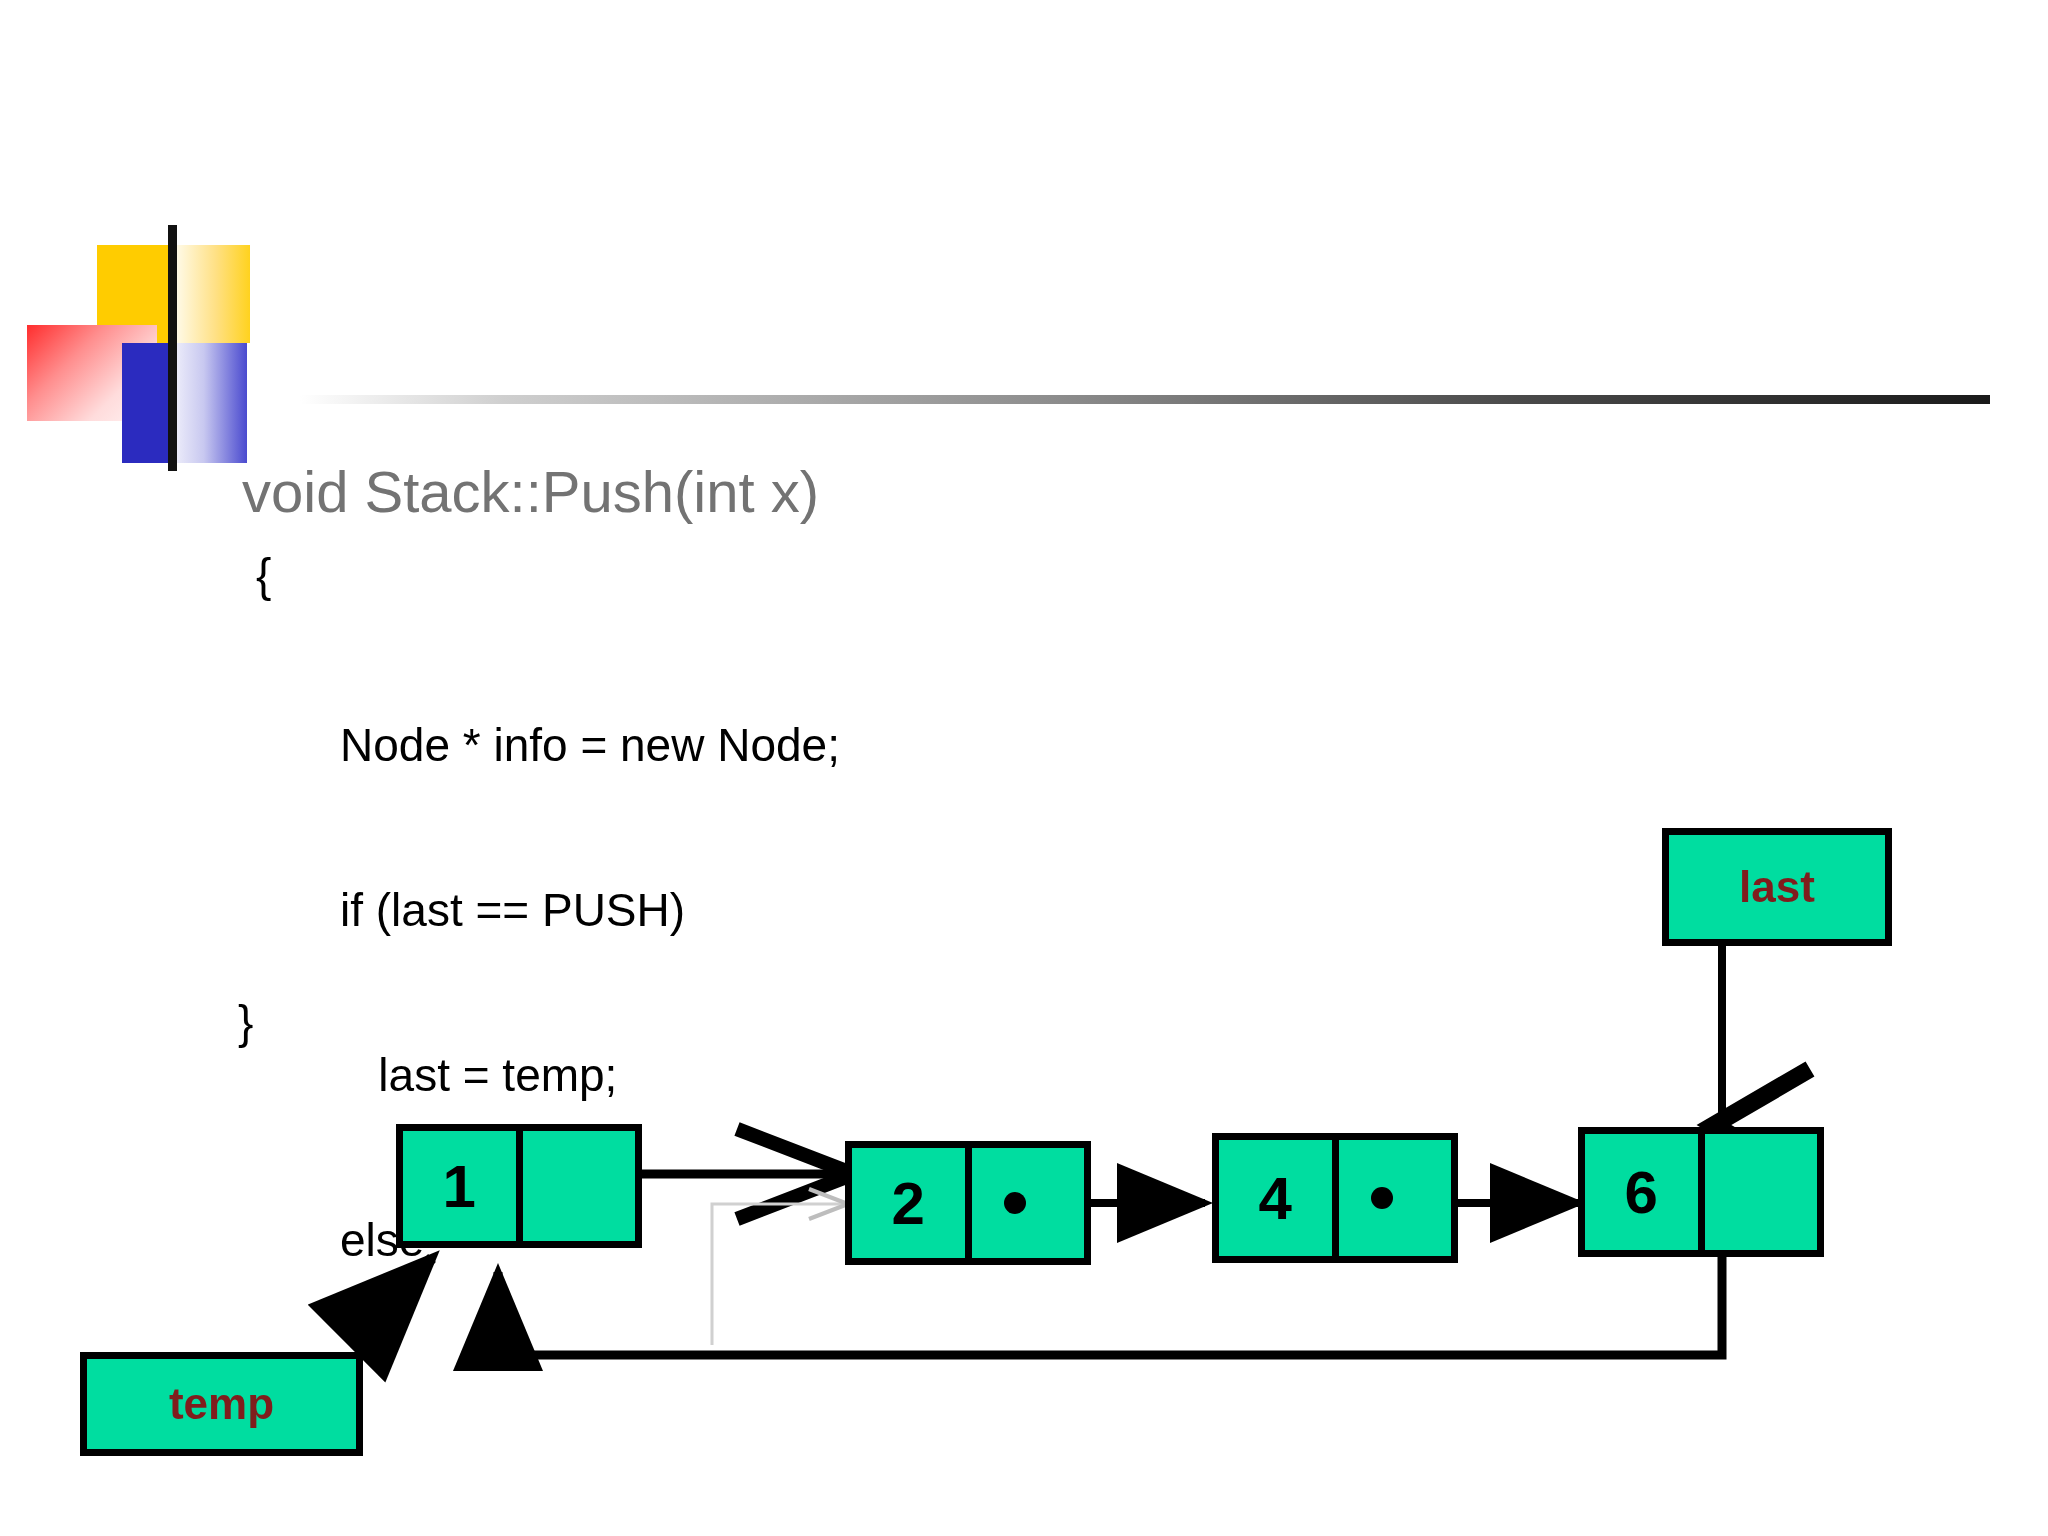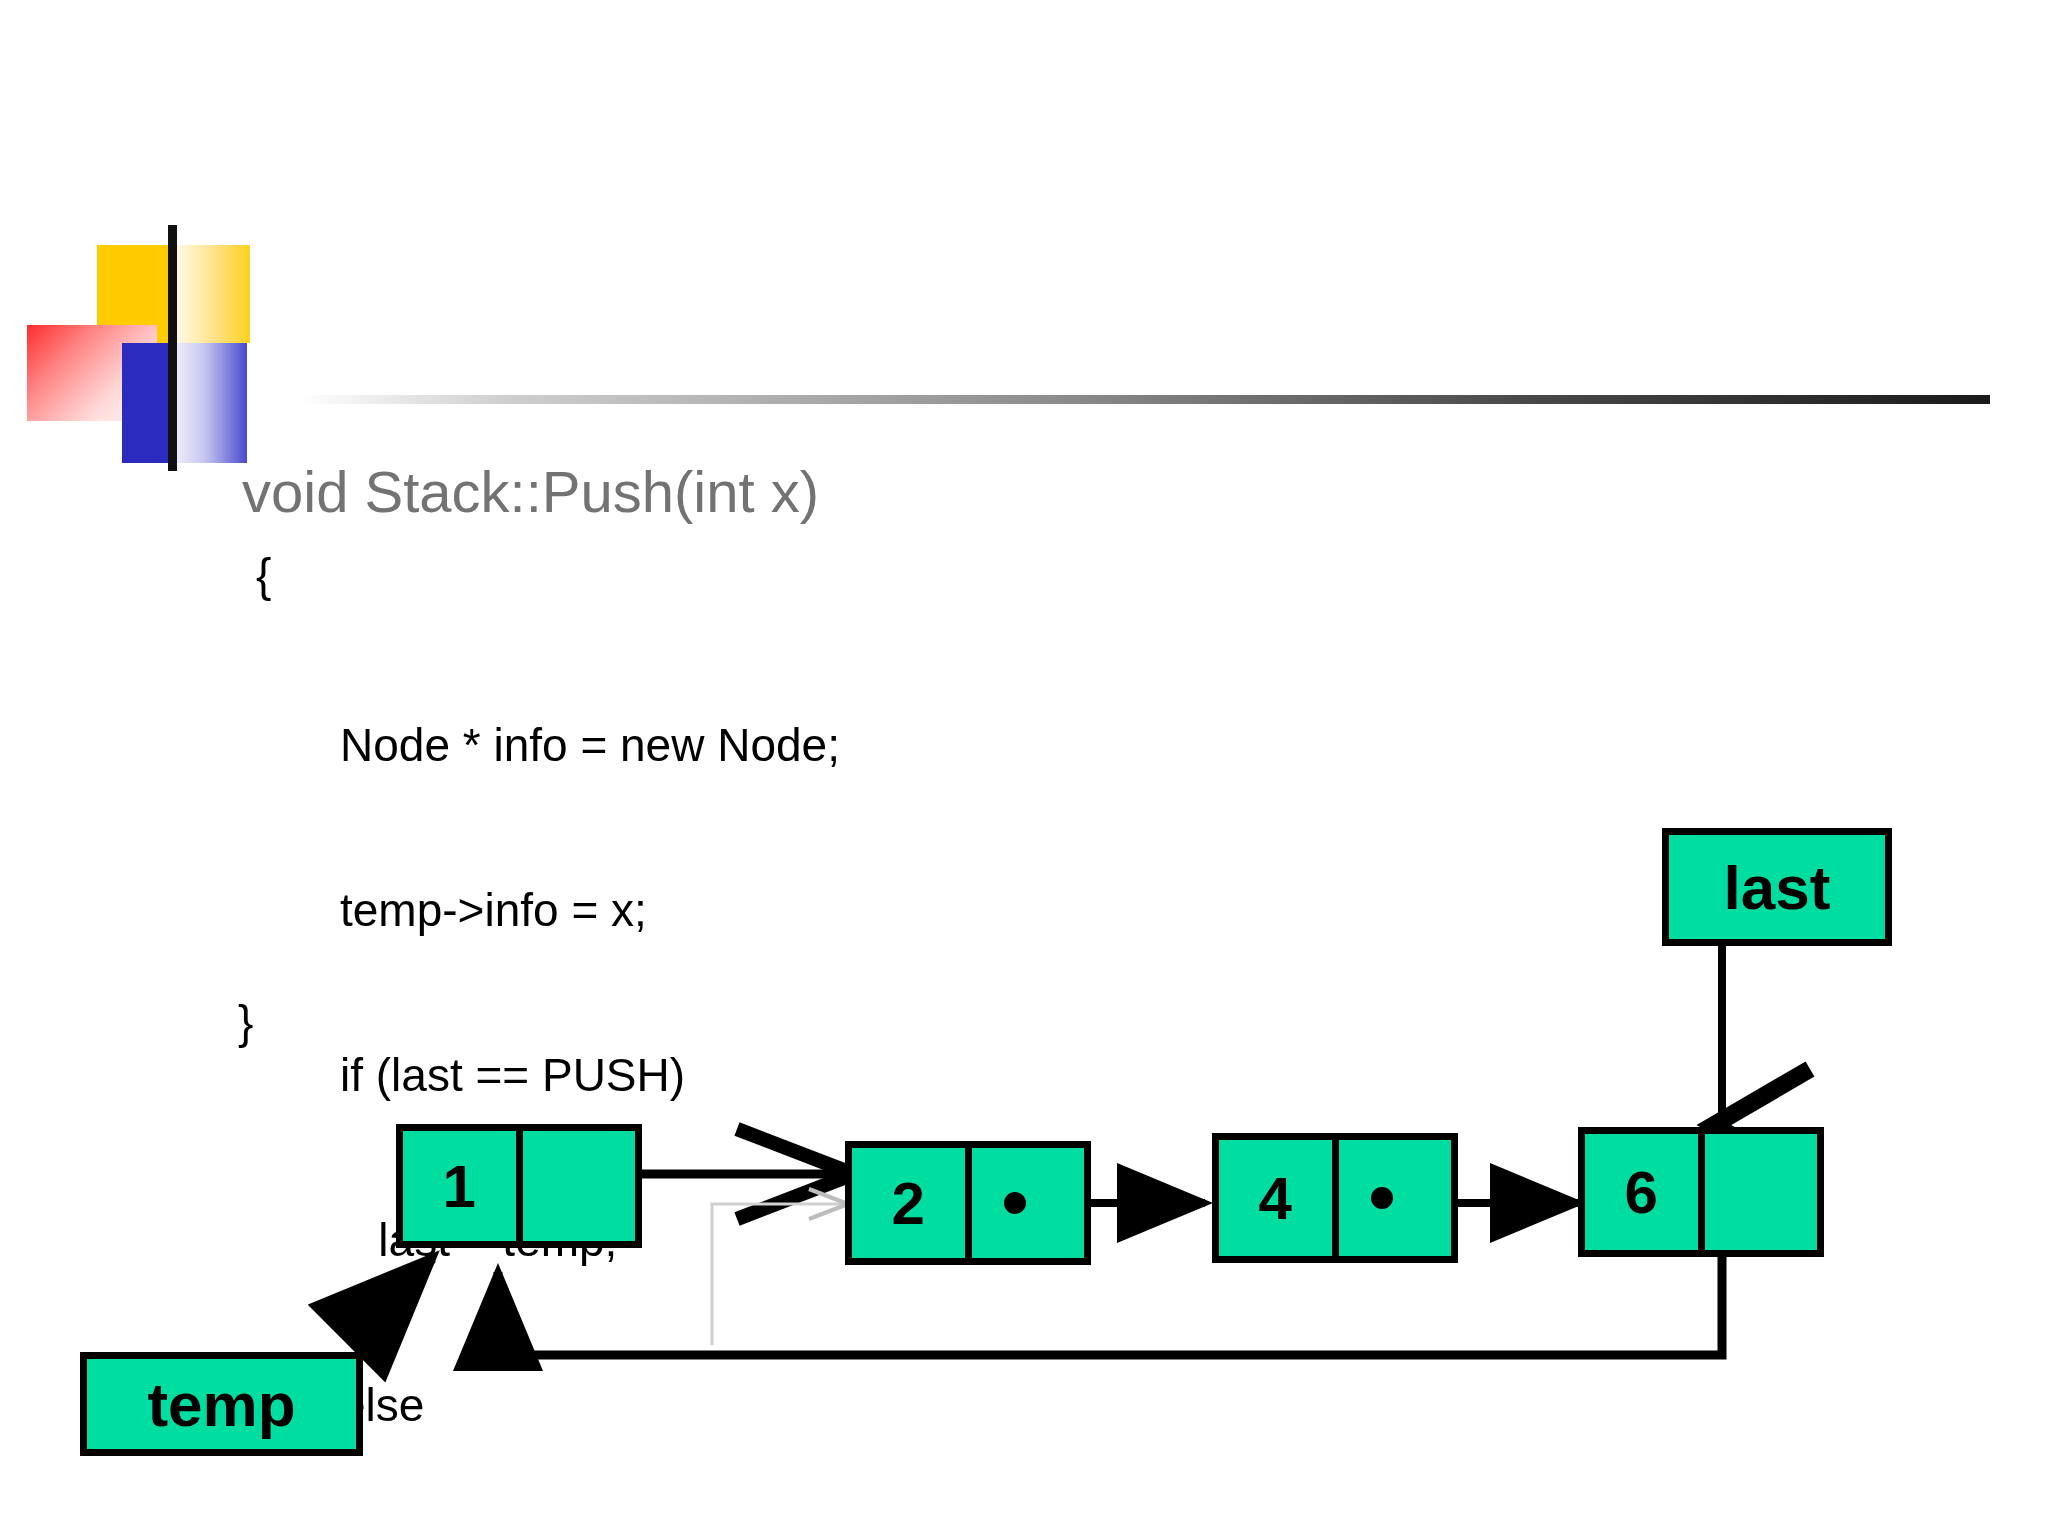--- a/index.html
+++ b/index.html
@@ -137,23 +137,23 @@
   }
 
   .ptr-box {
     position: absolute;
     border: 7px solid #000000;
     box-sizing: border-box;
     background: #00DDA0;
     display: flex;
     align-items: center;
     justify-content: center;
-    font-size: 62px;
+    font-size: 44px;
     font-weight: bold;
-    color: #000000;
+    color: #7f1d1d;
   }
 
   svg.edges {
     position: absolute;
     left: 0; top: 0;
     width: 2048px;
     height: 1536px;
     pointer-events: none;
   }
 </style>
@@ -170,21 +170,20 @@
     <div class="logo-blue-grad"></div>
     <div class="logo-vbar"></div>
   </div>
 
   <div class="title-rule"></div>
 
   <div class="code-signature">void Stack::Push(int x)</div>
   <div class="code-brace-open">{</div>
   <div class="code-lines">
     <div>Node * info = new Node;</div>
-    <div>temp-&gt;info = x;</div>
     <div>if (last == PUSH)</div>
     <div>   last = temp;</div>
     <div>else</div>
     
     
   </div>
   <div class="code-brace-close">}</div>
 
   <div class="diagram">
 

